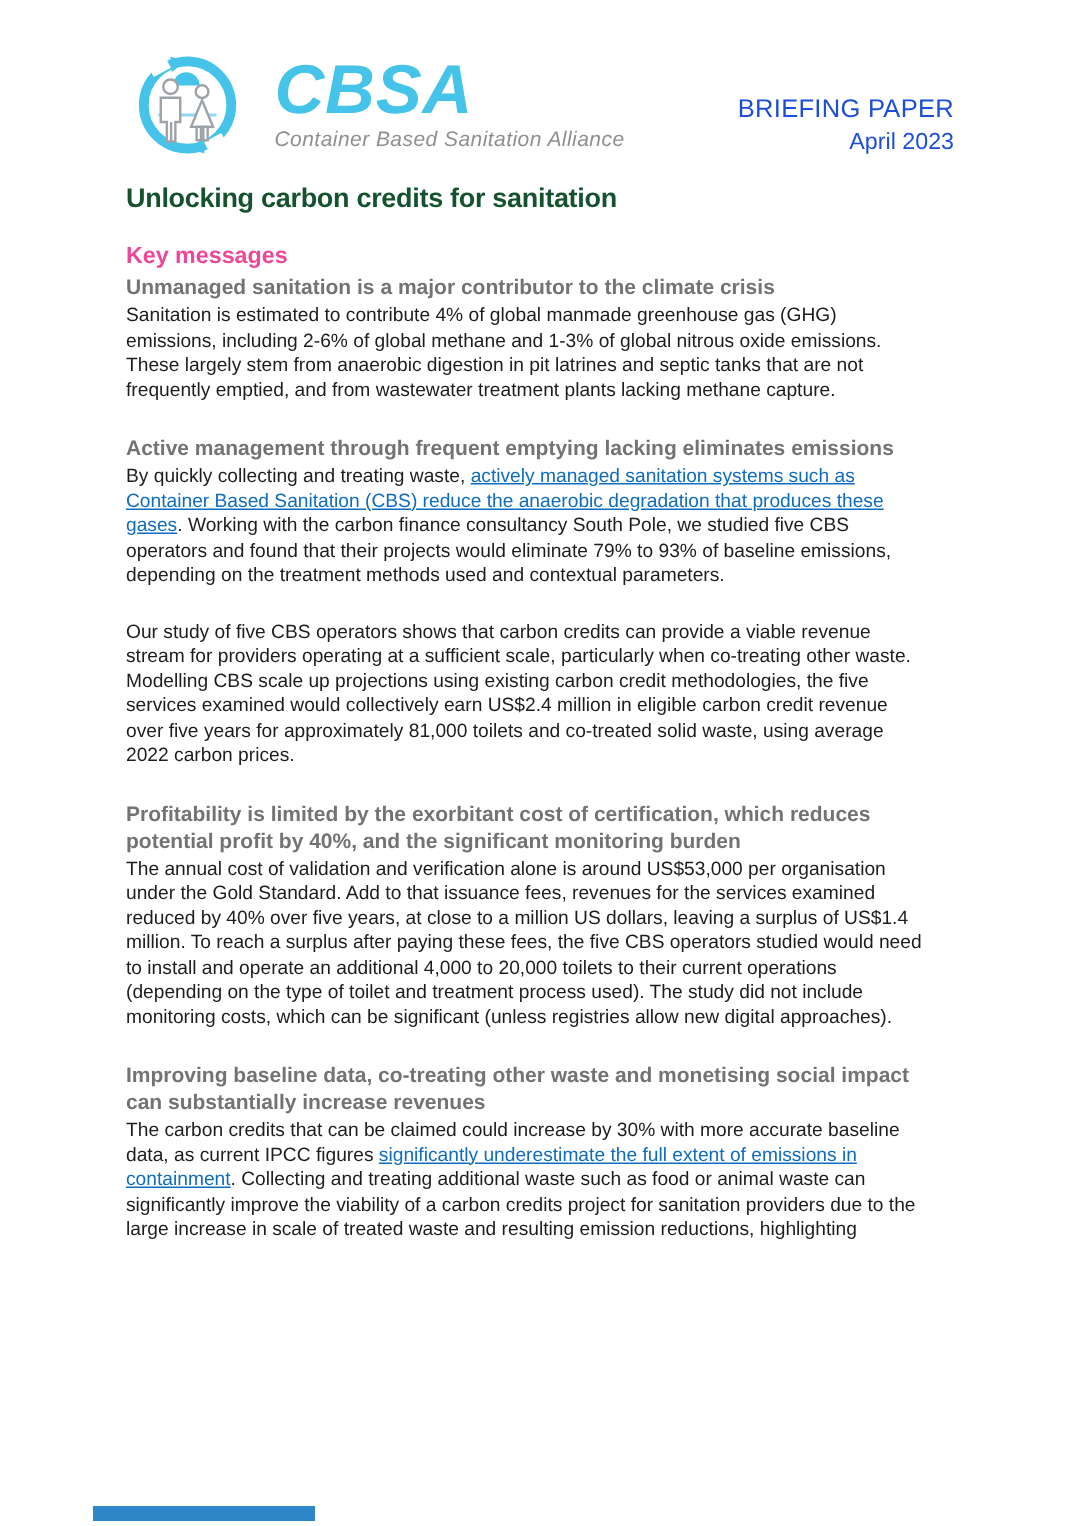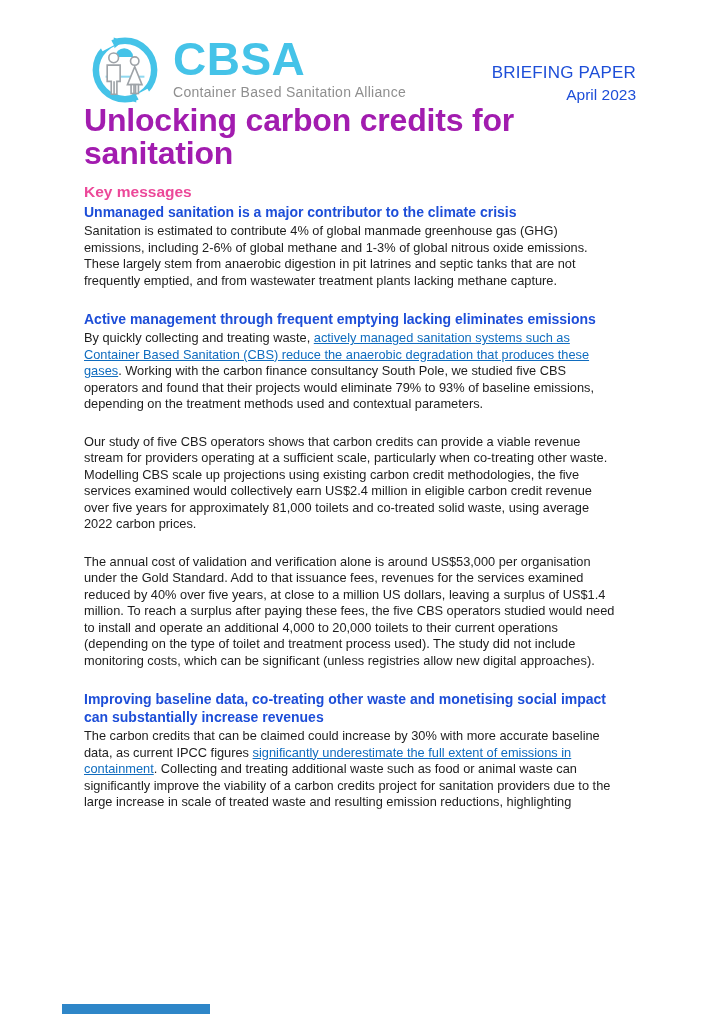--- a/index.html
+++ b/index.html
@@ -10,37 +10,37 @@
     background:#ffffff;
     font-family:"Liberation Sans", sans-serif;
     overflow:hidden;
   }
   .content { position:absolute; left:84px; top:0; width:552px; }
 
   
   .header { display:flex; justify-content:space-between; align-items:flex-start; margin-top:36px; }
   .logo { display:flex; align-items:flex-start; }
   .logo-icon { width:82px; height:68px; flex:0 0 auto; }
-  .logo-text { margin-left:7px; }
+  .logo-text { margin-left:17px;font-style:italic; }
   .logo-name { font-size:46px; font-weight:bold; color:#45C3E8; line-height:46px; letter-spacing:0.5px; }
   .logo-tagline { font-size:14px; color:#8F8F8F; letter-spacing:0.3px; margin-top:2px; }
   .header-right { text-align:right; margin-top:27px; color:#1d4ed8; }
   .doc-type { font-size:17px; letter-spacing:0.2px; }
   .doc-date { font-size:15.5px; margin-top:3px; }
 
   
-  .title { font-size:32px; font-weight:600; color:#a21caf; margin-top:0; line-height:33px; letter-spacing:-0.2px; }
+  .title { font-size:18px; font-weight:600; color:#14532d; margin-top:12px; line-height:33px; letter-spacing:-0.2px; }
   .subtitle { font-size:14.5px; font-weight:bold; font-style:italic; color:#1a1a1a; line-height:20.5px; margin-top:5px; width:552px; }
 
   .key-messages { font-size:15.5px; font-weight:bold; color:#ec4899; margin-top:13px; }
 
   
   .section { margin-top:2px; width:552px; }
   .section + .section { margin-top:21px; }
-  .section-heading { font-size:14px; font-weight:bold; color:#1d4ed8; line-height:18px; width:548px; }
+  .section-heading { font-size:14px; font-weight:bold; color:#737373; line-height:18px; width:548px; }
   .section-body { font-size:12.8px; line-height:16.5px; color:#1d1d1d; margin-top:2px; width:535px; }
   a.body-link { color:#0F6CBF; text-decoration:underline; cursor:pointer; }
 
   .footer-bar { position:absolute; left:62px; bottom:3px; width:148px; height:10px; background:#2E86C8; }
 </style>
 </head>
 <body>
 
 <div class="page">
   <div class="content">
@@ -95,20 +95,21 @@
     <div class="section">
       <div class="section-heading">Active management through frequent emptying lacking eliminates emissions</div>
       <div class="section-body"><span>By quickly collecting and treating waste, </span><a class="body-link">actively managed sanitation systems such as Container Based Sanitation (CBS) reduce the anaerobic degradation that produces these gases</a><span>. Working with the carbon finance consultancy South Pole, we studied five CBS operators and found that their projects would eliminate 79% to 93% of baseline emissions, depending on the treatment methods used and contextual parameters.</span></div>
     </div>
 
     <div class="section">
       <div class="section-body"><span>Our study of five CBS operators shows that carbon credits can provide a viable revenue stream for providers operating at a sufficient scale, particularly when co-treating other waste. Modelling CBS scale up projections using existing carbon credit methodologies, the five services examined would collectively earn US$2.4 million in eligible carbon credit revenue over five years for approximately 81,000 toilets and co-treated solid waste, using average 2022 carbon prices.</span></div>
     </div>
 
     <div class="section">
+      <div class="section-heading">Profitability is limited by the exorbitant cost of certification, which reduces potential profit by 40%, and the significant monitoring burden</div>
       <div class="section-body"><span>The annual cost of validation and verification alone is around US$53,000 per organisation under the Gold Standard. Add to that issuance fees, revenues for the services examined reduced by 40% over five years, at close to a million US dollars, leaving a surplus of US$1.4 million. To reach a surplus after paying these fees, the five CBS operators studied would need to install and operate an additional 4,000 to 20,000 toilets to their current operations (depending on the type of toilet and treatment process used). The study did not include monitoring costs, which can be significant (unless registries allow new digital approaches).</span></div>
     </div>
 
     <div class="section">
       <div class="section-heading">Improving baseline data, co-treating other waste and monetising social impact can substantially increase revenues</div>
       <div class="section-body"><span>The carbon credits that can be claimed could increase by 30% with more accurate baseline data, as current IPCC figures </span><a class="body-link">significantly underestimate the full extent of emissions in containment</a><span>. Collecting and treating additional waste such as food or animal waste can significantly improve the viability of a carbon credits project for sanitation providers due to the large increase in scale of treated waste and resulting emission reductions, highlighting</span></div>
     </div>
 
   </div>
 

